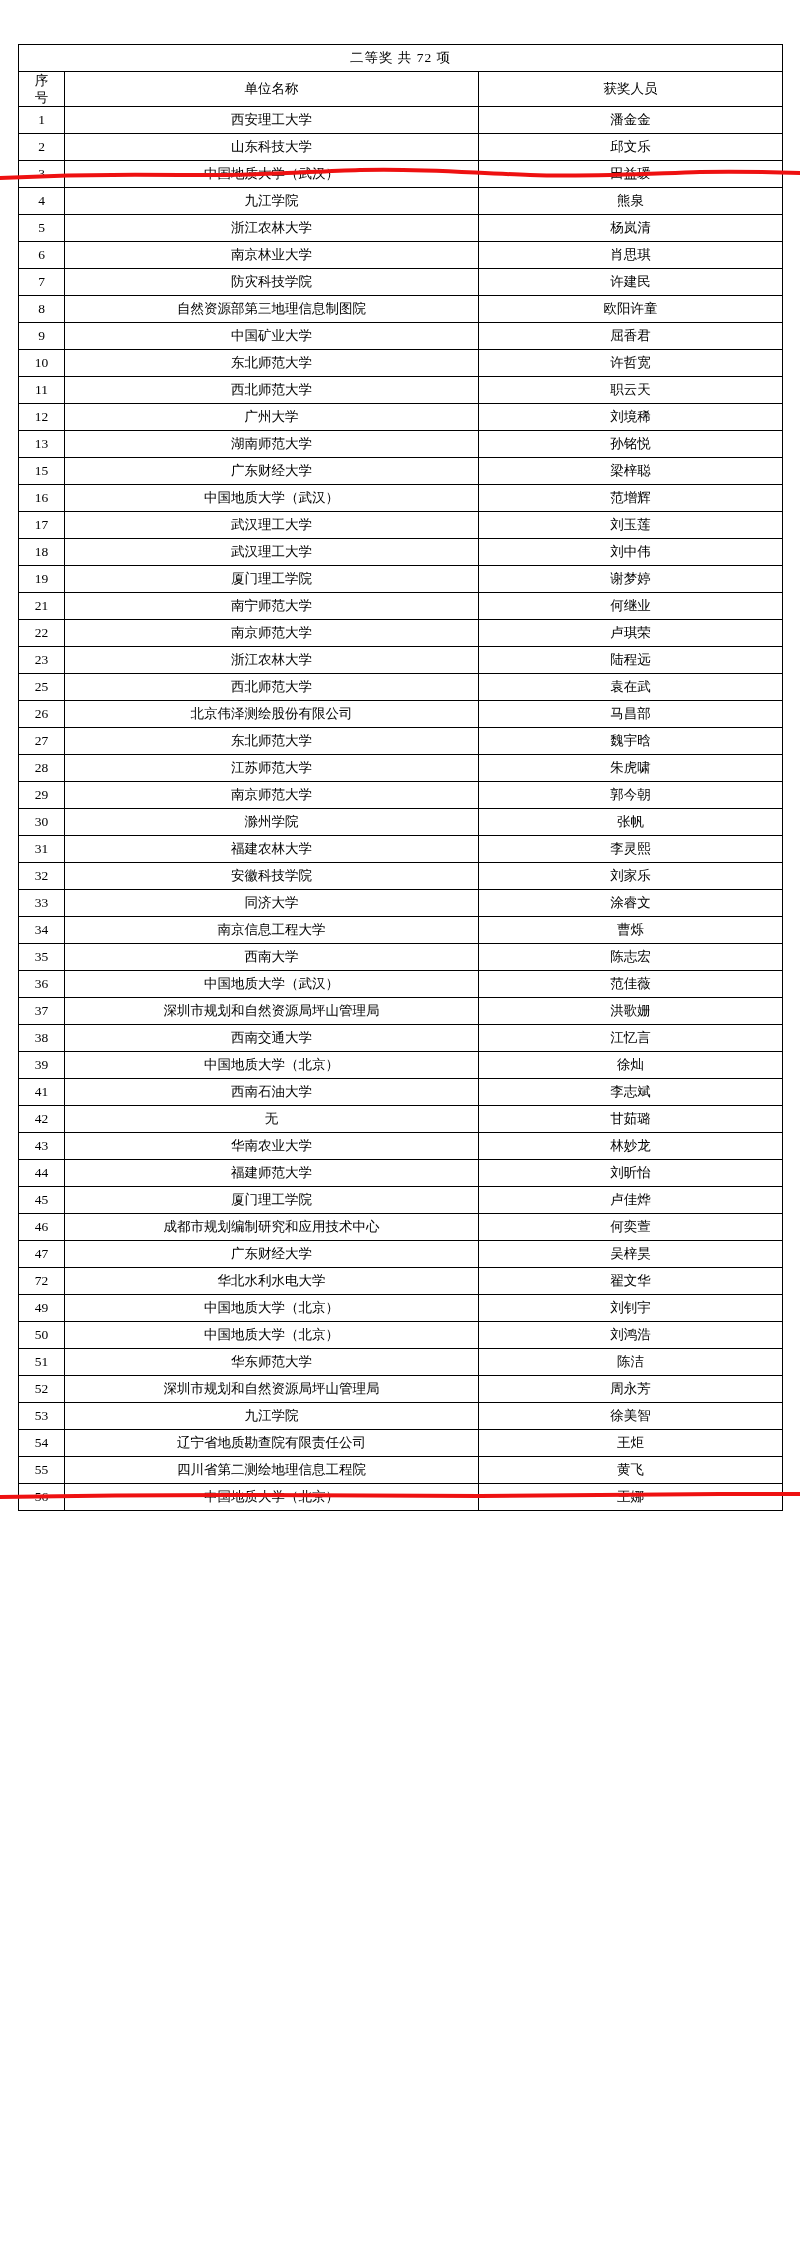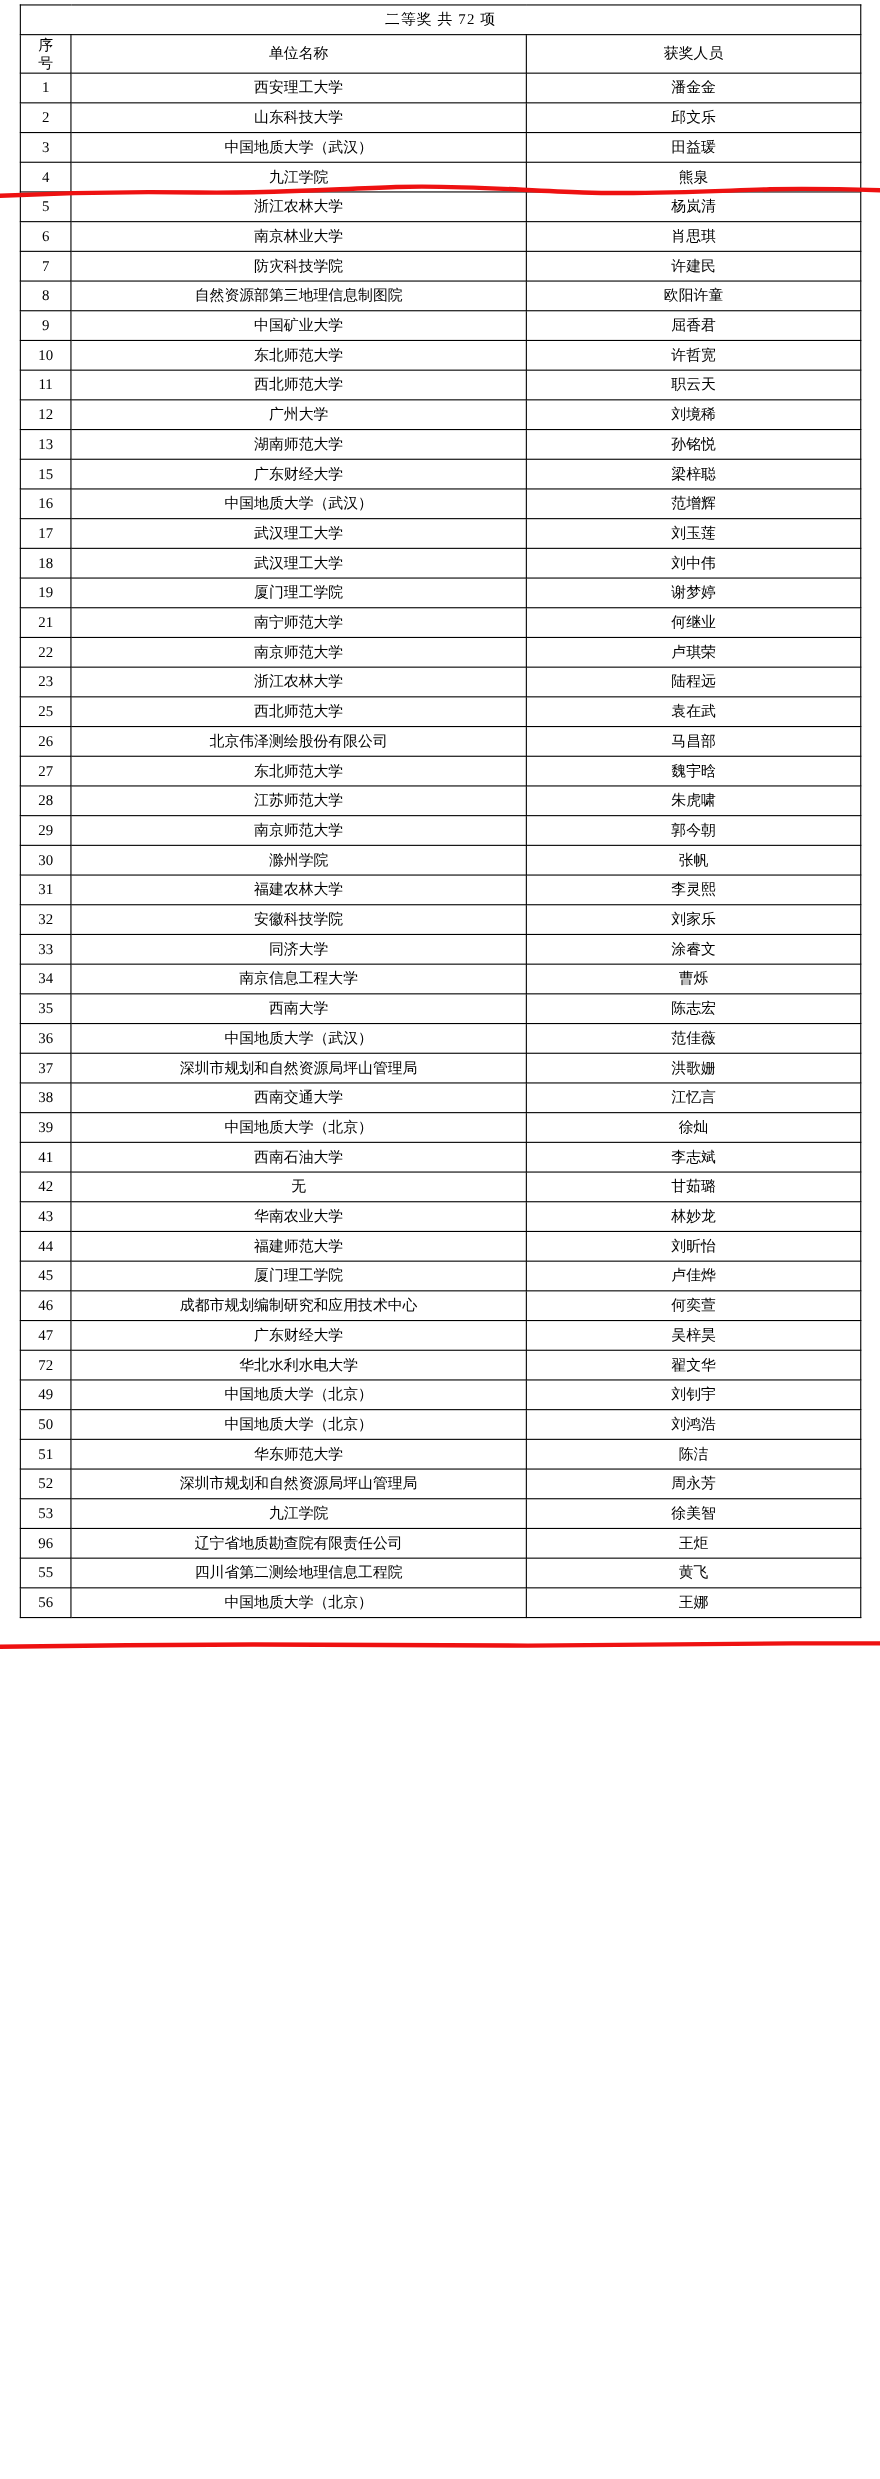--- a/index.html
+++ b/index.html
@@ -16,20 +16,21 @@
     position: relative;
     width: 800px;
     min-height: 2254px;
     box-sizing: border-box;
     padding: 4px 18px 0 18px;
   }
   table.award-table {
     border-collapse: collapse;
     width: 764px;
     table-layout: fixed;
+    margin-top: 40px;
   }
   table.award-table td, table.award-table th {
     border: 1px solid #000000;
     text-align: center;
     vertical-align: middle;
     font-size: 13.5px;
     font-weight: normal;
     padding: 0;
     height: 26px;
     line-height: 26px;
@@ -338,21 +339,21 @@
           <td class="seq-cell">52</td>
           <td class="unit-cell">深圳市规划和自然资源局坪山管理局</td>
           <td class="person-cell">周永芳</td>
         </tr>
         <tr>
           <td class="seq-cell">53</td>
           <td class="unit-cell">九江学院</td>
           <td class="person-cell">徐美智</td>
         </tr>
         <tr>
-          <td class="seq-cell">96</td>
+          <td class="seq-cell">54</td>
           <td class="unit-cell">辽宁省地质勘查院有限责任公司</td>
           <td class="person-cell">王炬</td>
         </tr>
         <tr>
           <td class="seq-cell">55</td>
           <td class="unit-cell">四川省第二测绘地理信息工程院</td>
           <td class="person-cell">黄飞</td>
         </tr>
         <tr>
           <td class="seq-cell">56</td>

